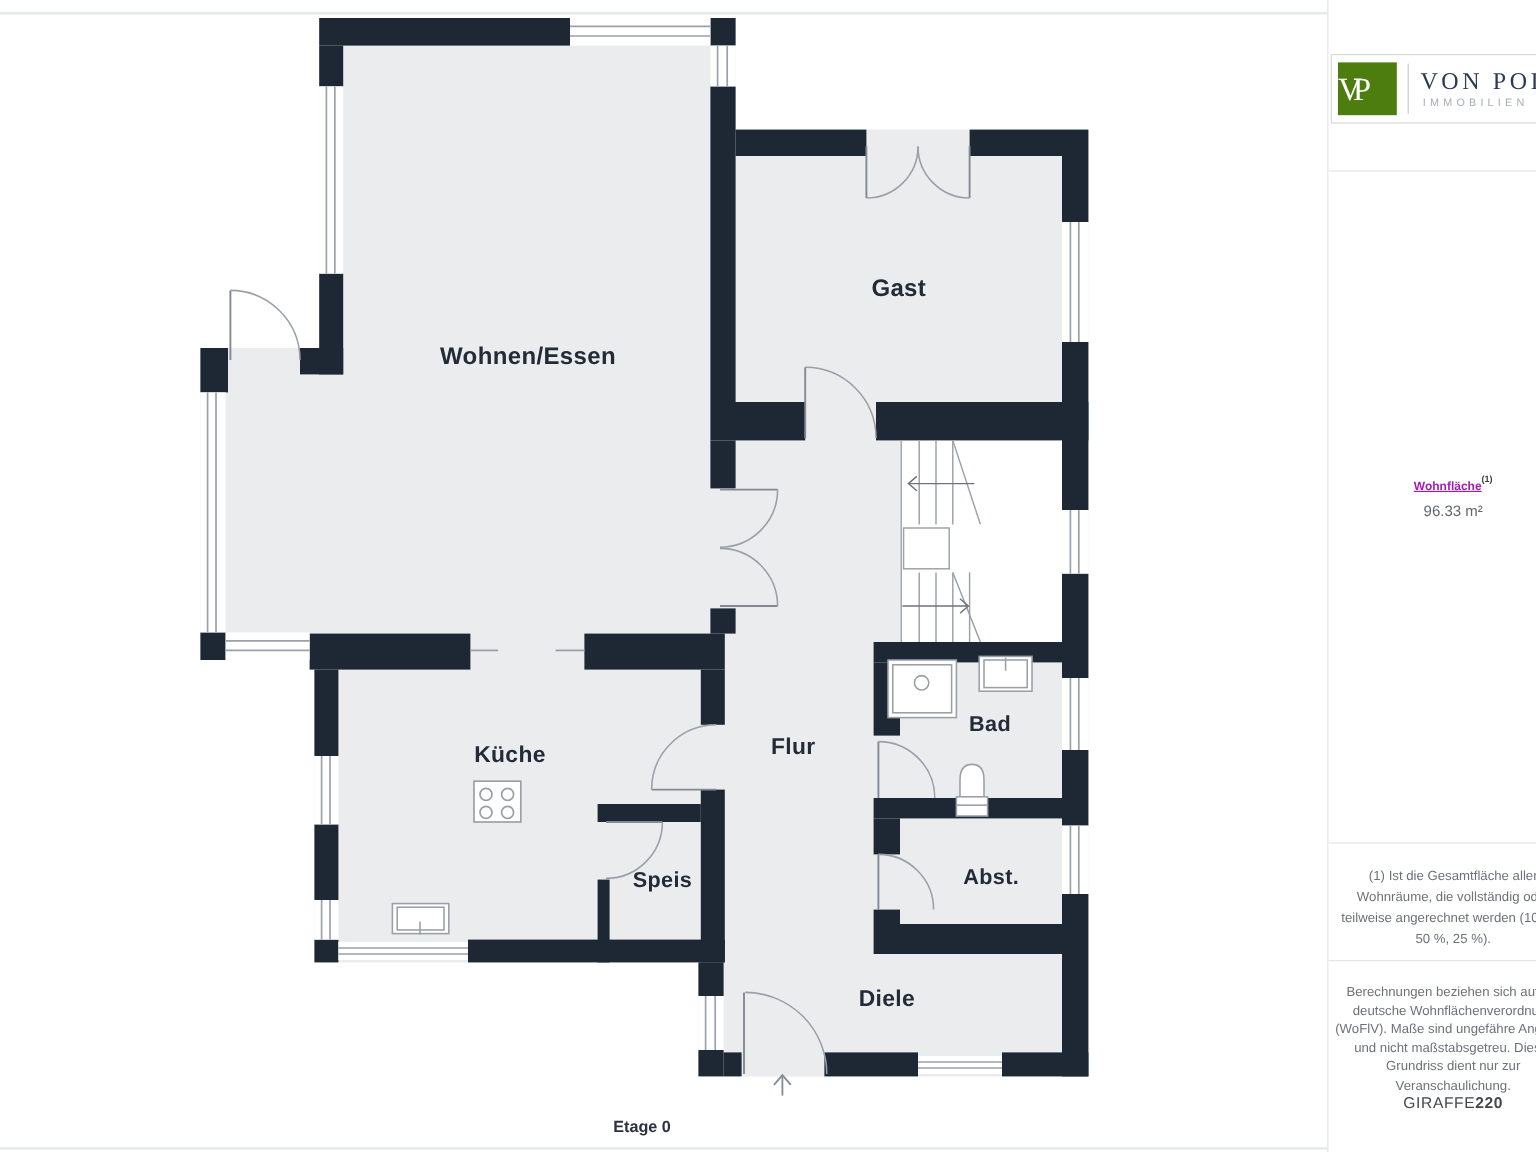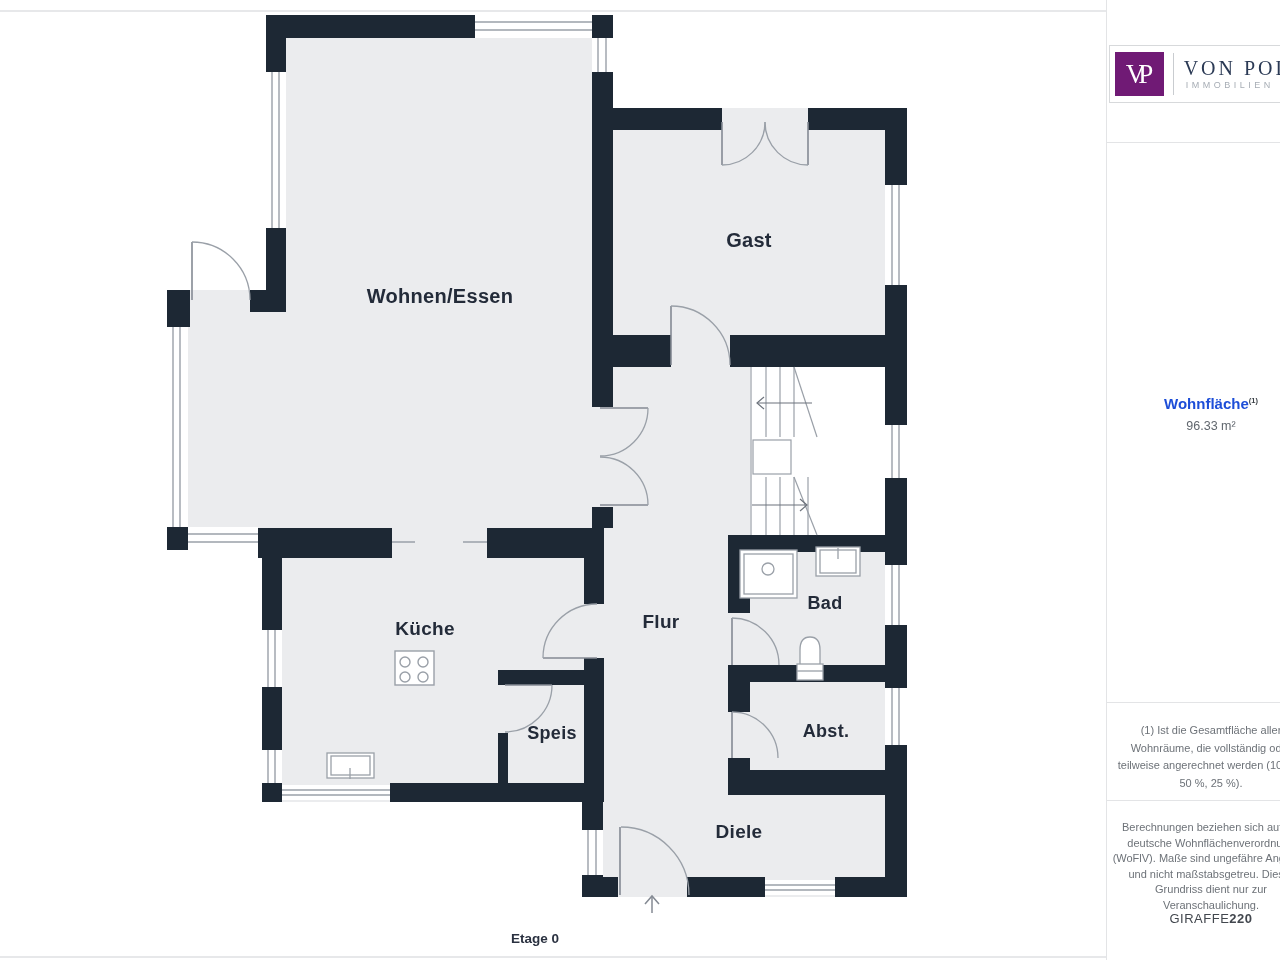--- a/index.html
+++ b/index.html
@@ -25,37 +25,37 @@
     position:absolute;left:1106px;top:0;width:208px;height:960px;
     border-left:1px solid #e3e4e6;background:#ffffff;
   }
   .sb-divider{position:absolute;left:0;width:208px;height:1px;background:#e3e4e6;}
   #logo-box{
     position:absolute;left:2px;top:45px;width:196px;height:56px;
     border:1px solid #d7d9db;background:#fff;
     display:flex;align-items:center;
   }
   #vp-square{
-    width:50px;height:44px;margin-left:5px;background:#701a75;
-    display:flex;align-items:center;justify-content:center;
+    width:50px;height:44px;margin-left:5px;background:#4d7c0f;
+    display:flex;align-items:center;
     color:#ffffff;font-family:"Liberation Serif","DejaVu Serif",serif;
     font-size:27px;letter-spacing:-7px;padding-right:7px;
   }
   #logo-rule{width:1px;height:42px;background:#c9ccd0;margin-left:9px;}
   #logo-text{margin-left:10px;white-space:nowrap;}
   #brand-name{
     font-family:"Liberation Serif","DejaVu Serif",serif;
     font-size:20px;letter-spacing:3px;color:#2b3a55;line-height:22px;
   }
   #brand-sub{
     font-size:9px;letter-spacing:3.5px;color:#a7adb5;line-height:11px;
     margin-top:1px;margin-left:2px;
   }
   #area-block{position:absolute;left:0;top:395px;width:208px;text-align:center;}
-  #area-title{font-size:15px;font-weight:700;color:#1d4ed8;}
+  #area-title{font-size:10px;font-weight:700;color:#a21caf;text-decoration:underline;}
   #area-sup{font-size:7.5px;vertical-align:super;font-weight:700;color:#3a4046;}
   #area-value{font-size:12.5px;color:#61676e;margin-top:6px;}
   .sb-note{
     position:absolute;left:0;width:208px;text-align:center;
     font-size:11px;color:#6d7278;white-space:pre;
   }
   #footnote{top:722px;line-height:17.5px;}
   #disclaimer{top:820px;line-height:15.5px;}
   #giraffe{
     position:absolute;left:0;top:911px;width:208px;text-align:center;

